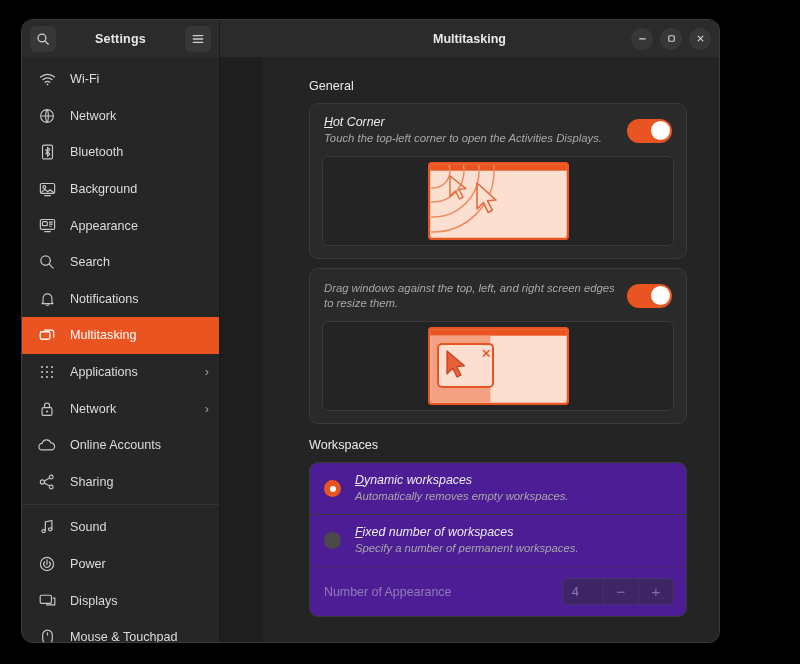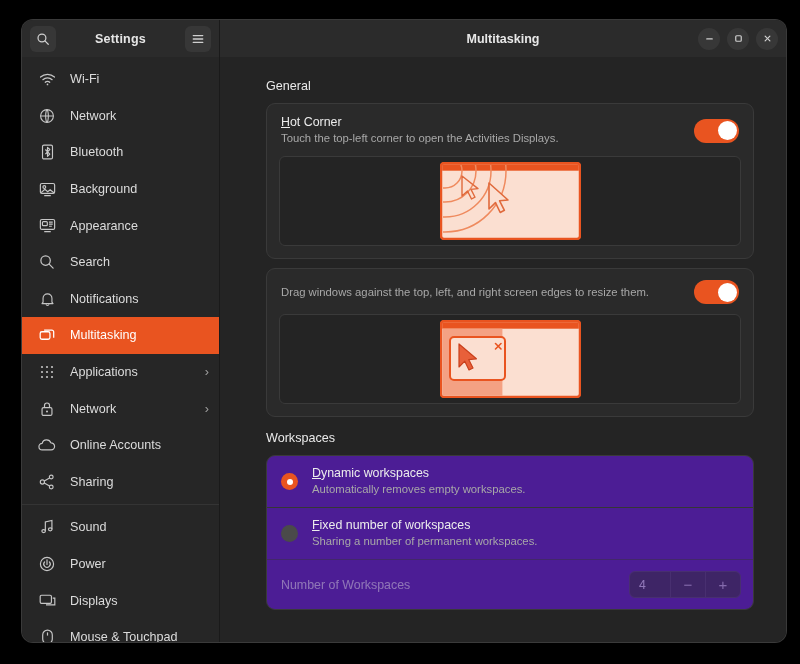--- a/index.html
+++ b/index.html
@@ -6,21 +6,21 @@
   html, body {
     width: 800px; height: 664px;
     background: #000000;
     font-family: "Liberation Sans", sans-serif;
     overflow: hidden;
   }
 
   .window {
     position: absolute;
     left: 22px; top: 20px;
-    width: 764px; height: 622px;
+    width: 697px; height: 622px;
     background: #1e1e1e;
     border-radius: 11px;
     overflow: hidden;
     display: flex;
     flex-direction: column;
     box-shadow: 0 0 0 1px #3a3a3a;
   }
 
   
   .headerbar {
@@ -80,21 +80,21 @@
   .wbtn {
     width: 22px; height: 22px;
     border-radius: 50%;
     background: #373737;
     display: flex; align-items: center; justify-content: center;
     cursor: pointer;
   }
   .wbtn svg { display:block; }
 
   
-  .body { flex: 1; display: flex; min-height: 0; }
+  .body { flex: 1; display: flex; min-height: 0; gap: 43px; }
 
   .sidebar {
     width: 198px;
     background: #262626;
     padding-top: 4px;
     flex: 0 0 auto;
     overflow: hidden;
     border-right: 1px solid #1a1a1a;
   }
   .srow {
@@ -147,21 +147,21 @@
     overflow: hidden;
     margin-bottom: 9px;
   }
   .card.listcard { background: #4c1d95; }
 
   .row-head {
     display: flex;
     align-items: center;
     padding: 11px 14px 10px 14px;
   }
-  .row-texts { flex: 1; min-width: 0; }
+  .row-texts { flex: 1; min-width: 0; font-style: italic; }
   .row-title {
     color: #ececec;
     font-size: 12.4px;
     line-height: 15px;
   }
   .row-title .mn { text-decoration: underline; }
   .row-sub {
     color: #a8a8a8;
     font-size: 11.3px;
     line-height: 15px;
@@ -552,25 +552,25 @@
             </span>
           <span class="row-texts">
             <span class="row-title" style="display:block"><span class="mn">D</span><span>ynamic workspaces</span></span>
             <span class="row-sub" style="display:block">Automatically removes empty workspaces.</span>
           </span>
         </div>
         <div class="opt-row">
           <span class="radio"></span>
           <span class="row-texts">
             <span class="row-title" style="display:block"><span class="mn">F</span><span>ixed number of workspaces</span></span>
-            <span class="row-sub" style="display:block">Sharing a number of permanent workspaces.</span>
+            <span class="row-sub" style="display:block">Specify a number of permanent workspaces.</span>
           </span>
         </div>
         <div class="spin-row">
-          <span class="spin-label">Number of Workspaces</span>
+          <span class="spin-label">Number of Appearance</span>
           <span class="spinner">
             <span class="spin-val">4</span>
             <span class="spin-btn">−</span>
             <span class="spin-btn">+</span>
           </span>
         </div>
       </div>
 
     </div>
   </div>

